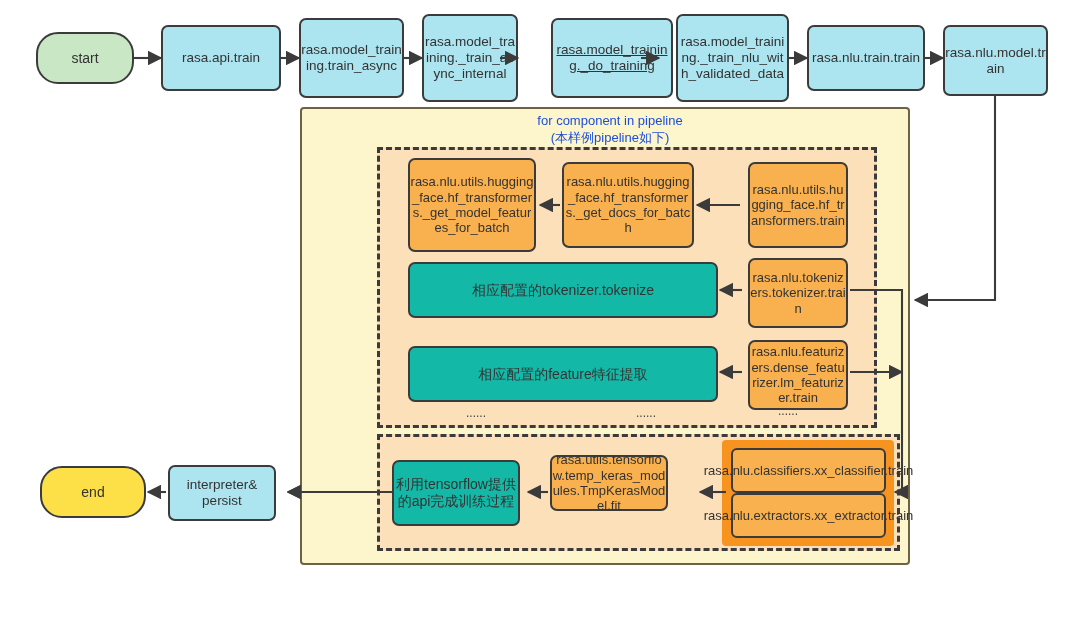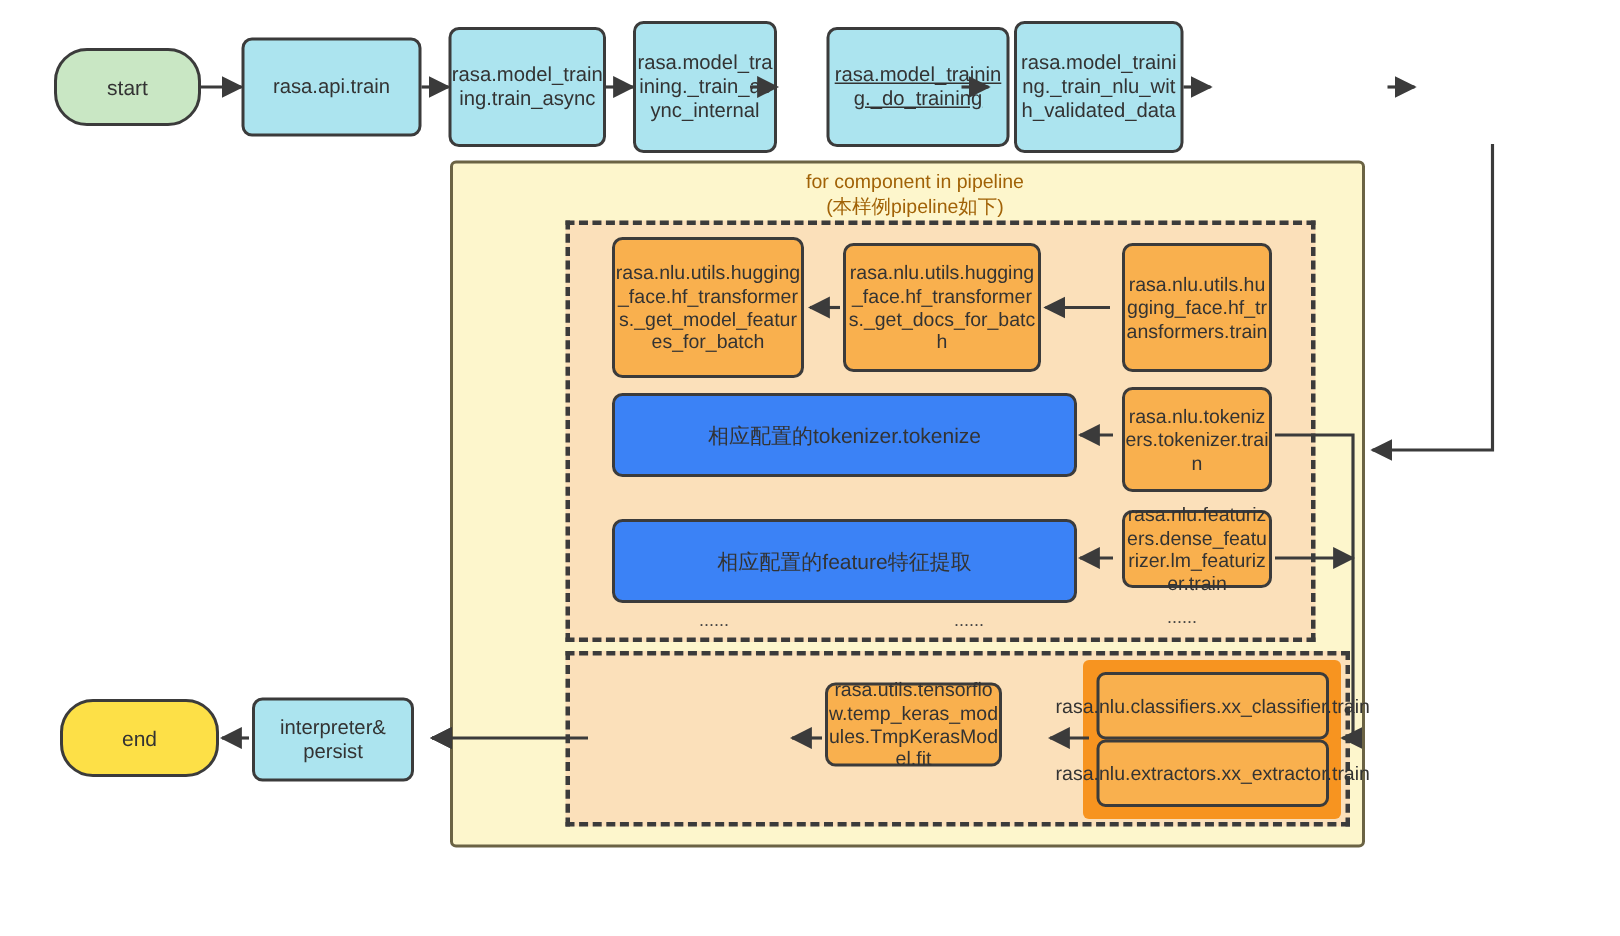--- a/index.html
+++ b/index.html
@@ -48,21 +48,21 @@
   }
   .orange {
     background: #f8b košík;
   }
   .orange {
     background: #f9b04e;
     border-radius: 7px;
     font-size: 13px;
   }
   .orange-wide {
-    background: #3b82f6;
+    background: #14b8a6;
     border-radius: 7px;
     font-size: 14px;
   }
   .group-pair {
     position: absolute;
     box-sizing: border-box;
     background: #f79420;
     border-radius: 4px;
     z-index: 4;
   }
@@ -94,21 +94,21 @@
     position: absolute;
     box-sizing: border-box;
     background: #fbe0ba;
     border: 3px dashed #3b3b3b;
     z-index: 2;
   }
   .loop-label {
     position: absolute;
     text-align: center;
     font-size: 13px;
-    color: #a16207;
+    color: #1d4ed8;
     line-height: 1.32;
     z-index: 3;
     white-space: pre-line;
   }
   .ellipsis {
     position: absolute;
     font-size: 12px;
     color: #444444;
     letter-spacing: 0px;
     z-index: 3;
@@ -181,47 +181,50 @@
   <div class="node blue" style="left:161px; top:25px; width:120px; height:66px;">rasa.api.train</div>
 
   <div class="node blue" style="left:299px; top:18px; width:105px; height:80px;">rasa.model_training.train_async</div>
 
   <div class="node blue" style="left:422px; top:14px; width:96px; height:88px;">rasa.model_training._train_async_internal</div>
 
   <div class="node blue" style="left:551px; top:18px; width:122px; height:80px;text-decoration:underline;">rasa.model_training._do_training</div>
 
   <div class="node blue" style="left:676px; top:14px; width:113px; height:88px;">rasa.model_training._train_nlu_with_validated_data</div>
 
-
+  <div class="node blue" style="left:807px; top:25px; width:118px; height:66px;">rasa.nlu.train.train</div>
+
+  <div class="node blue" style="left:943px; top:25px; width:105px; height:71px;">rasa.nlu.model.train</div>
 
   <div class="node orange" style="left:748px; top:162px; width:100px; height:86px;">rasa.nlu.utils.hugging_face.hf_transformers.train</div>
 
   <div class="node orange" style="left:562px; top:162px; width:132px; height:86px;">rasa.nlu.utils.hugging_face.hf_transformers._get_docs_for_batch</div>
 
   <div class="node orange" style="left:408px; top:158px; width:128px; height:94px;">rasa.nlu.utils.hugging_face.hf_transformers._get_model_features_for_batch</div>
 
   <div class="node orange" style="left:748px; top:258px; width:100px; height:70px;">rasa.nlu.tokenizers.tokenizer.train</div>
 
   <div class="node orange-wide" style="left:408px; top:262px; width:310px; height:56px;">相应配置的tokenizer.tokenize</div>
 
-  <div class="node orange" style="left:748px; top:340px; width:100px; height:52px;">rasa.nlu.featurizers.dense_featurizer.lm_featurizer.train</div>
+  <div class="node orange" style="left:748px; top:340px; width:100px; height:70px;">rasa.nlu.featurizers.dense_featurizer.lm_featurizer.train</div>
 
   <div class="node orange-wide" style="left:408px; top:346px; width:310px; height:56px;">相应配置的feature特征提取</div>
 
   <div class="ellipsis" style="left:466px; top:406px;">......</div>
   <div class="ellipsis" style="left:636px; top:406px;">......</div>
   <div class="ellipsis" style="left:778px; top:404px;">......</div>
 
   <div class="group-pair" style="left:722px; top:440px; width:172px; height:106px;"></div>
 
   <div class="pair-item" style="left:731px; top:448px; width:155px; height:45px;">rasa.nlu.classifiers.xx_classifier.train</div>
 
   <div class="pair-item" style="left:731px; top:493px; width:155px; height:45px;">rasa.nlu.extractors.xx_extractor.train</div>
 
   <div class="node orange" style="left:550px; top:455px; width:118px; height:56px;">rasa.utils.tensorflow.temp_keras_modules.TmpKerasModel.fit</div>
 
+  <div class="node orange-wide" style="left:392px; top:460px; width:128px; height:66px;">利用tensorflow提供的api完成训练过程</div>
 
   <div class="node blue" style="left:168px; top:465px; width:108px; height:56px;">interpreter&amp;
 persist</div>
 
   <div class="node terminal end" style="left:40px; top:466px; width:106px; height:52px;">end</div>
 
 </div>
 
 </body></html>

